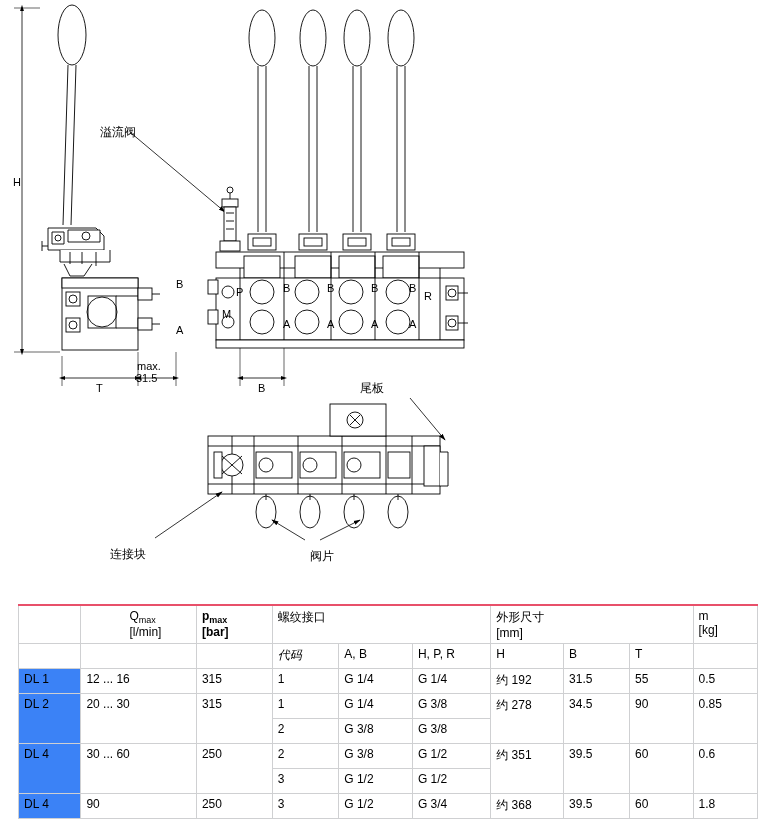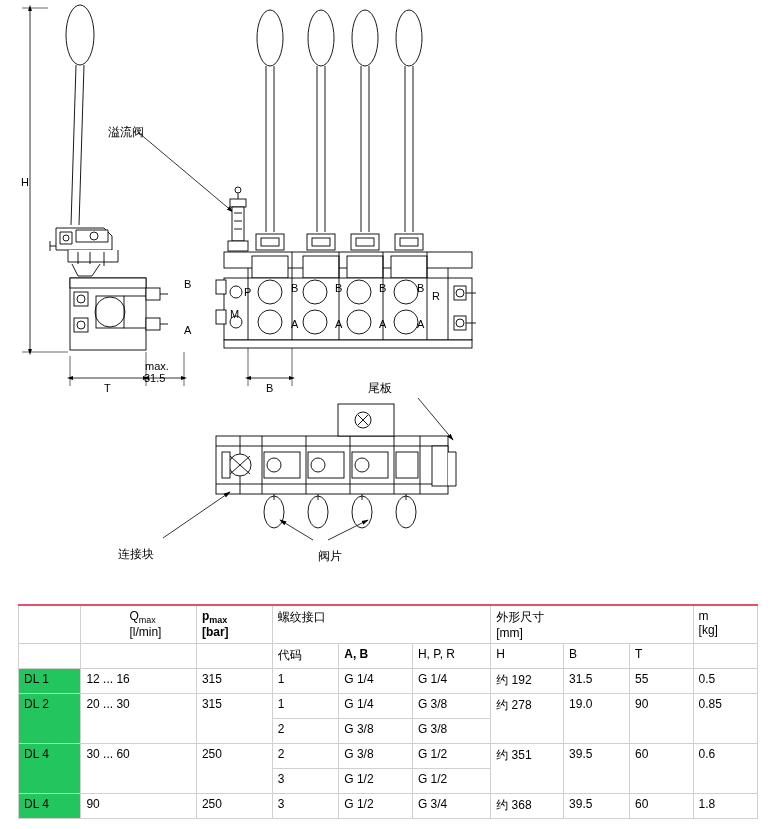--- a/index.html
+++ b/index.html
@@ -5,38 +5,38 @@
   html,body{margin:0;padding:0;}
   body{
     width:773px;height:829px;
     background:#ffffff;
     font-family:"Liberation Sans", sans-serif;
     font-size:12px;
     color:#000;
     position:relative;
     overflow:hidden;
   }
-  #drawing{position:absolute;left:8px;top:0;width:632px;height:590px;}
+  #drawing{position:absolute;left:0;top:0;width:632px;height:590px;}
   #table-wrap{position:absolute;left:18px;top:604px;width:740px;}
   table.spec{
     border-collapse:collapse;
     width:740px;
     font-size:12px;
   }
   table.spec td,table.spec th{
     border:1px solid #cfd0d2;
     padding:3px 5px;
     vertical-align:top;
     text-align:left;
     font-weight:normal;
     height:18px;
   }
   table.spec tr.head td{border-top:2px solid #e8506a;border-bottom:1px solid #cfd0d2;}
   table.spec tr.sep td{border-top:1px solid #e8506a;}
-  .rowlabel{background:#22c55e;}
+  .rowlabel{background:#3b82f6;}
   .sub{font-size:9px;vertical-align:sub;}
   .unit{display:block;}
   svg text{font-family:"Liberation Sans", sans-serif;}
 </style>
 </head>
 <body>
 
 <div id="drawing">
 <svg width="773" height="590" viewBox="0 0 773 590" xmlns="http://www.w3.org/2000/svg">
   <defs>
@@ -267,22 +267,22 @@
         </td>
         <td style="width:62px;">
           <span>m</span><span class="unit">[kg]</span>
         </td>
       </tr>
 
       <tr>
         <td></td>
         <td></td>
         <td></td>
-        <td style="width:68px;">代码</td>
-        <td style="width:76px;font-weight:bold;">A, B</td>
+        <td style="width:68px;font-style:italic;">代码</td>
+        <td style="width:76px;">A, B</td>
         <td style="width:82px;">H, P, R</td>
         <td style="width:74px;">H</td>
         <td style="width:64px;">B</td>
         <td style="width:64px;">T</td>
         <td></td>
       </tr>
 
       <tr class="sep">
         <td class="rowlabel">DL 1</td>
         <td>12 ... 16</td>
@@ -297,21 +297,21 @@
       </tr>
 
       <tr>
         <td class="rowlabel" rowspan="2">DL 2</td>
         <td rowspan="2">20 ... 30</td>
         <td rowspan="2">315</td>
         <td>1</td>
         <td>G 1/4</td>
         <td>G 3/8</td>
         <td rowspan="2">约 278</td>
-        <td rowspan="2">19.0</td>
+        <td rowspan="2">34.5</td>
         <td rowspan="2">90</td>
         <td rowspan="2">0.85</td>
       </tr>
       <tr>
         <td>2</td>
         <td>G 3/8</td>
         <td>G 3/8</td>
       </tr>
 
       <tr class="sep">

